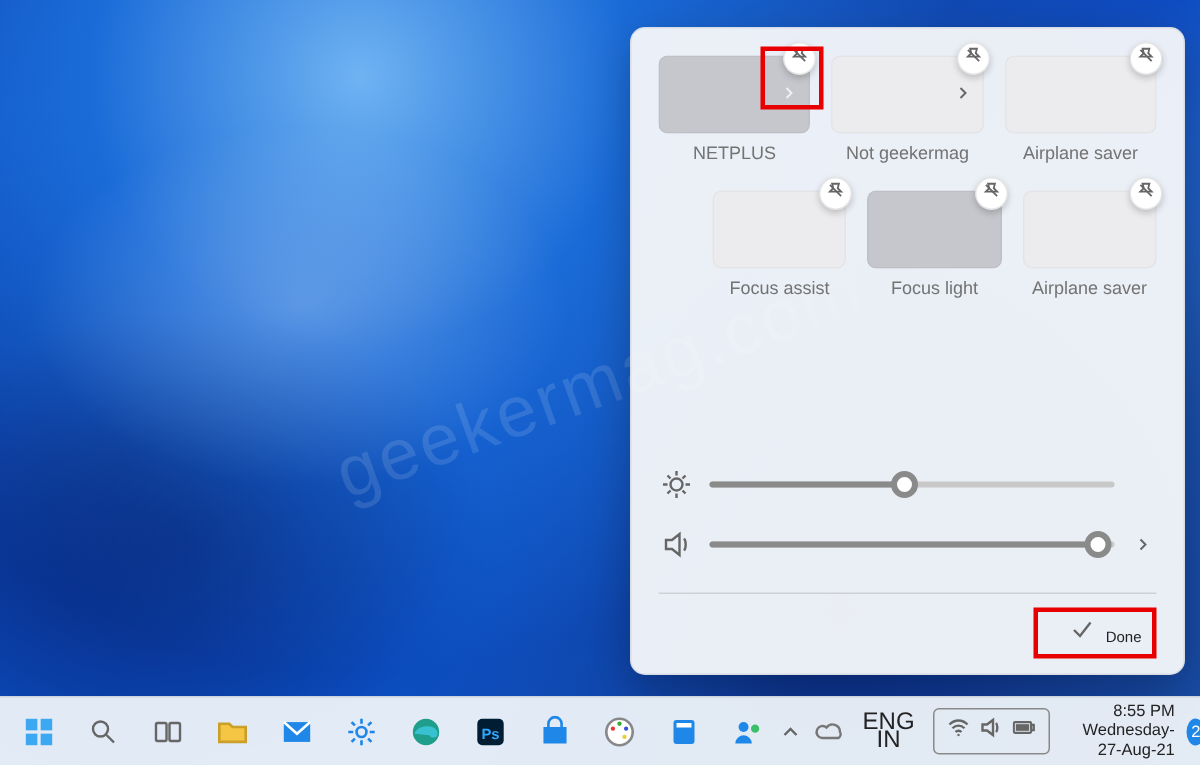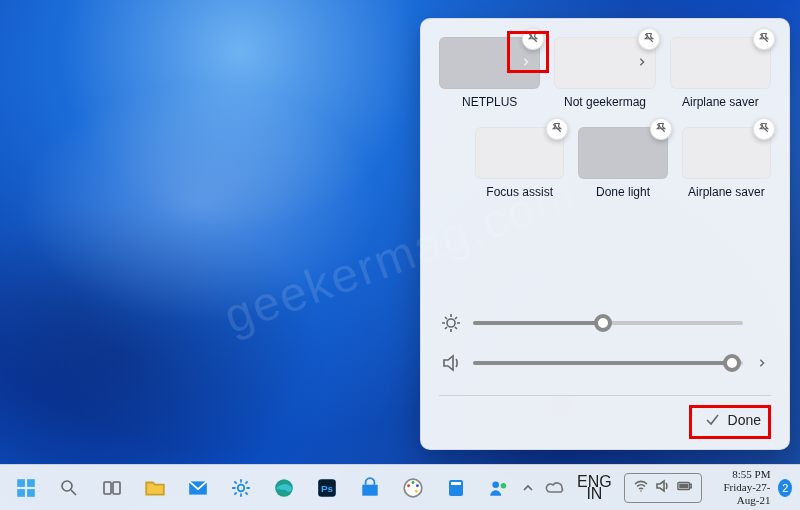--- a/index.html
+++ b/index.html
@@ -47,21 +47,21 @@
     background: #ececef; position: relative;
     display:flex; align-items:center; justify-content:center;
     border: 1px solid rgba(0,0,0,0.03);
     cursor: pointer;
   }
   .tile.active { background: #c6c7cc; }
   .tile .chev {
     position:absolute; right:8px; top:50%; transform:translateY(-50%);
     color:#666; font-size:12px;
   }
-  .tile-label { font-size: 12px; color: #0f172a; }
+  .tile-label { font-size: 12px; color: #737373; }
   .unpin {
     position:absolute; top:-9px; right:-4px;
     width:22px; height:22px; border-radius:50%;
     background:#ffffff; border:1px solid rgba(0,0,0,0.1);
     box-shadow: 0 2px 5px rgba(0,0,0,0.2);
     display:flex; align-items:center; justify-content:center;
     cursor:pointer; z-index:2;
   }
   .unpin svg { width:12px; height:12px; }
 
@@ -79,22 +79,22 @@
     background:#fff; border:4px solid #8a8a8a; transform:translate(-50%,-50%);
     cursor:pointer;
   }
   .slider-chev { color:#666; font-size:14px; width:14px; text-align:center; cursor:pointer; }
 
   .panel-footer {
     display:flex; justify-content:flex-end; align-items:center; gap:16px;
     border-top:1px solid rgba(0,0,0,0.12); padding-top:12px; margin-top:12px;
   }
   .foot-btn {
-    display:flex; align-items:flex-start; gap:8px; padding:4px 10px;
-    font-size:14px; color:#222; cursor:pointer;
+    display:flex; align-items:flex-end; gap:8px; padding:4px 10px;
+    font-size:10px; color:#222; cursor:pointer;
   }
   .foot-btn svg { width:16px; height:16px; }
 
   
   .hl { position:absolute; border:3px solid #e80000; pointer-events:none; z-index:5; }
 
   
   .taskbar {
     position:absolute; left:0; right:0; bottom:0; height:46px;
     background: rgba(238,243,249,0.95);
@@ -105,21 +105,21 @@
   .task-icon {
     width:40px; height:40px; display:flex; align-items:center; justify-content:center;
     border-radius:4px; cursor:pointer;
   }
   .task-right { margin-left:auto; display:flex; align-items:center; gap:8px; padding-right:8px; }
   .tray-chev { width:24px; height:40px; display:flex; align-items:center; justify-content:center; cursor:pointer;}
   .tray-group { display:flex; align-items:center; gap:2px; }
   .lang { font-size:16px; line-height:12px; text-align:center; color:#222; cursor:pointer; padding:0 4px;}
   .sys-icons { display:flex; align-items:center; gap:6px; border:1px solid #8a8a8a; border-radius:4px; padding:4px 8px; cursor:pointer;}
   .sys-icons svg { width:16px; height:16px; }
-  .clock { font-size:11px; line-height:13px; text-align:right; color:#222; cursor:pointer;font-family:Liberation Serif, serif; }
+  .clock { font-size:11px; line-height:13px; text-align:right; color:#222; cursor:pointer; }
   .notif-badge { width:18px; height:18px; border-radius:50%; background:#1f87e8; color:#fff; font-size:11px; display:flex; align-items:center; justify-content:center; cursor:pointer;}
 
   
   svg { stroke:#666; fill:none; stroke-width:1.6; }
   .white-stroke svg { stroke:#f0f0f0; }
 </style>
 </head>
 <body>
 
 <div class="desktop"></div>
@@ -231,21 +231,21 @@
         </span>
       </div>
       <div class="tile active white-stroke">
         <span>
           <svg viewBox="0 0 20 20">
               <circle cx="7" cy="10" r="3"></circle>
               <path d="M13 5a5 5 0 1 0 2 9 6 6 0 0 1-2-9z"></path>
             </svg>
         </span>
       </div>
-      <div class="tile-label">Done light</div>
+      <div class="tile-label">Focus light</div>
     </div>
 
     <div class="tile-wrap">
       <div class="unpin">
         <span>
           <svg viewBox="0 0 16 16">
               <path d="M5 2h6l-1 4 3 3H3l3-3-1-4z"></path>
               <path d="M3 3l10 10"></path>
             </svg>
         </span>
@@ -425,19 +425,19 @@
       <span>
         <svg viewBox="0 0 18 12">
             <rect x="1" y="2" width="13" height="8" rx="1"></rect>
             <rect x="14" y="4" width="2" height="4"></rect>
             <rect x="2.5" y="3.5" width="10" height="5" fill="#666" stroke="none"></rect>
           </svg>
       </span>
     </div>
     <div class="clock">
       <div>8:55 PM</div>
-      <div>Friday-27-Aug-21</div>
+      <div>Wednesday-27-Aug-21</div>
     </div>
     <div class="notif-badge">
       <span>2</span>
     </div>
   </div>
 </div>
 
 </body></html>

